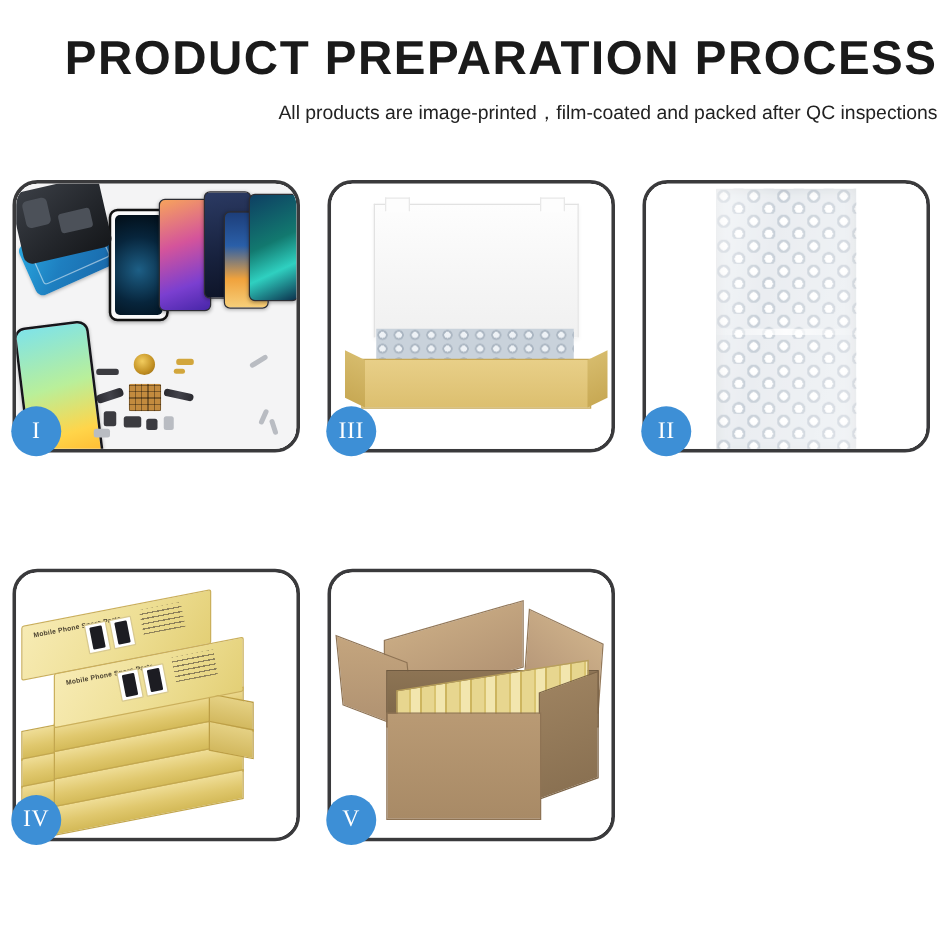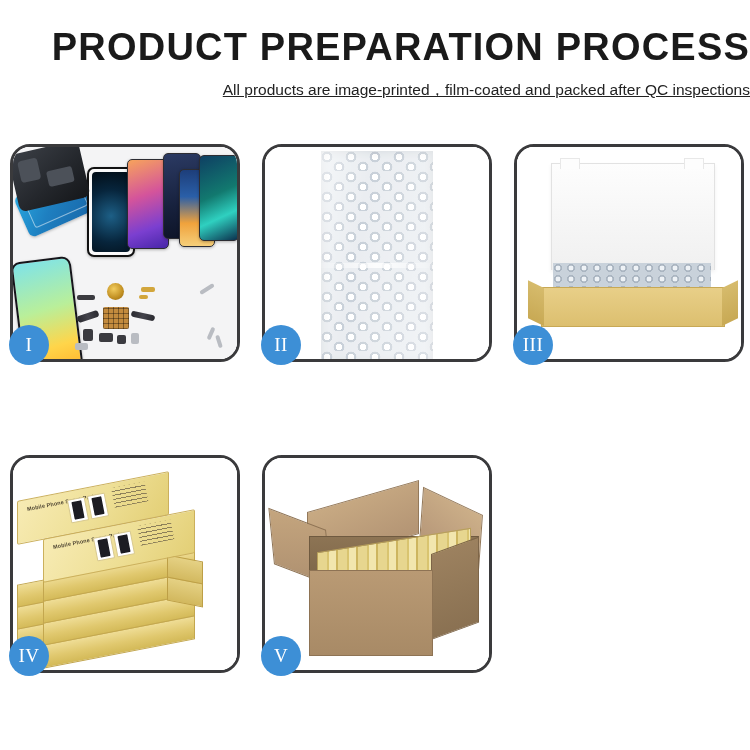--- a/index.html
+++ b/index.html
@@ -30,21 +30,20 @@
     margin: 0;
     white-space: nowrap;
   }
   .subtitle {
     font-family: "Liberation Sans", sans-serif;
     font-size: 15.5px;
     font-weight: normal;
     color: #222222;
     margin: 12px 0 0 0;
     white-space: nowrap;
-    text-decoration: underline;
   }
 
   
   .grid {
     position: absolute;
     top: 144px;
     left: 10px;
     width: 730px;
     display: grid;
     grid-template-columns: 230px 230px 230px;
@@ -438,37 +437,37 @@
         <div class="part silver" style="left:196px;top:180px;width:4px;height:13px;transform:rotate(24deg);"></div>
         <div class="part silver" style="left:204px;top:188px;width:4px;height:13px;transform:rotate(-18deg);"></div>
         <div class="part silver" style="left:186px;top:140px;width:16px;height:4px;transform:rotate(-32deg);"></div>
       </div>
     </div>
     <div class="badge">I</div>
   </div>
 
   <div class="card">
     <div class="card-clip">
-      <div class="photo scene-bubble">
-        <div class="bubble-sheet"></div>
-        <div class="bubble-seam"></div>
-      </div>
-    </div>
-    <div class="badge">II</div>
-  </div>
-
-  <div class="card">
-    <div class="card-clip">
       <div class="photo scene-mailer">
         <div class="mailer-lid"></div>
         <div class="mailer-fill"></div>
         <div class="mailer-base"></div>
       </div>
     </div>
     <div class="badge">III</div>
+  </div>
+
+  <div class="card">
+    <div class="card-clip">
+      <div class="photo scene-bubble">
+        <div class="bubble-sheet"></div>
+        <div class="bubble-seam"></div>
+      </div>
+    </div>
+    <div class="badge">II</div>
   </div>
 
   <div class="card">
     <div class="card-clip">
       <div class="photo scene-stack">
 
         <div class="slab" style="left:4px;top:112px;width:150px;"></div>
         <div class="slab" style="left:4px;top:134px;width:150px;"></div>
         <div class="slab" style="left:4px;top:156px;width:150px;"></div>
         <div class="slab" style="left:30px;top:106px;width:150px;"></div>

